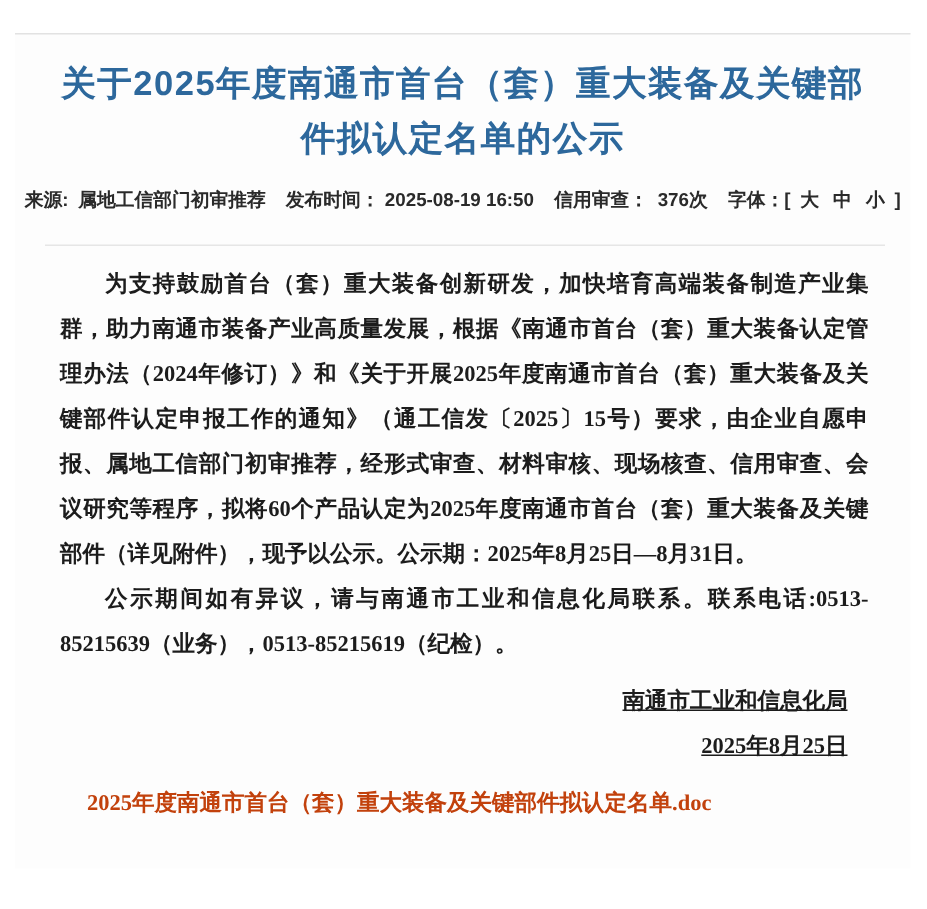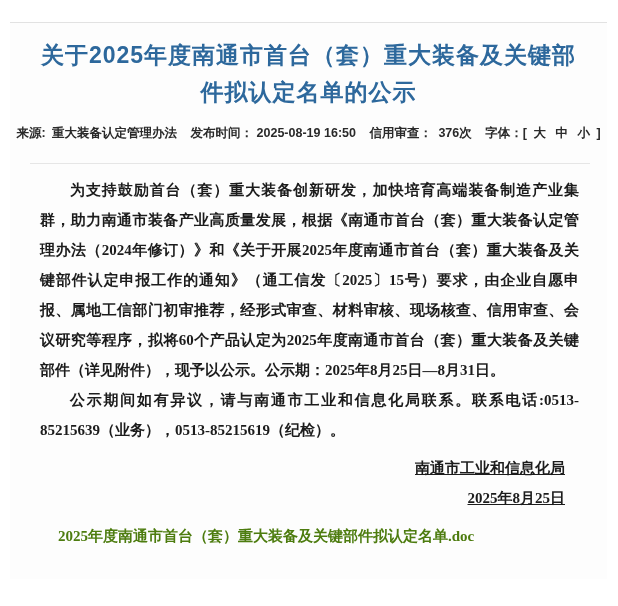--- a/index.html
+++ b/index.html
@@ -80,36 +80,36 @@
     line-height: 30px;
     font-weight: bold;
     text-decoration: underline;
   }
   .attachment-download {
     display: inline-block;
     margin: 8px 0 16px 18px;
     font-size: 15px;
     line-height: 30px;
     font-weight: bold;
-    color: #4d7c0f;
+    color: #c2410c;
     text-decoration: none;
     cursor: pointer;
   }
 </style>
 </head>
 <body>
 
 <div class="page">
   <div class="panel">
 
     <h1 class="article-title">关于2025年度南通市首台（套）重大装备及关键部件拟认定名单的公示</h1>
 
     <div class="meta">
       <span>来源:</span>
-      <span class="small-gap">重大装备认定管理办法</span>
+      <span class="small-gap">属地工信部门初审推荐</span>
       <span class="gap">发布时间：</span>
       <span>2025-08-19 16:50</span>
       <span class="gap">信用审查：</span>
       <span class="small-gap">376次</span>
       <span class="gap">字体：[</span>
       <span class="font-switch">大</span>
       <span class="font-switch">中</span>
       <span class="font-switch">小</span>
       <span>]</span>
     </div>

